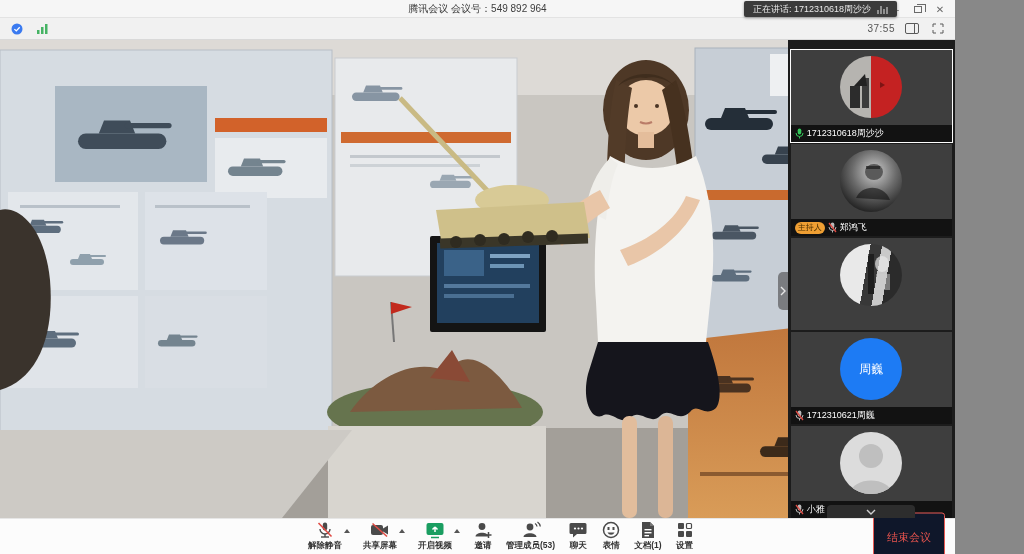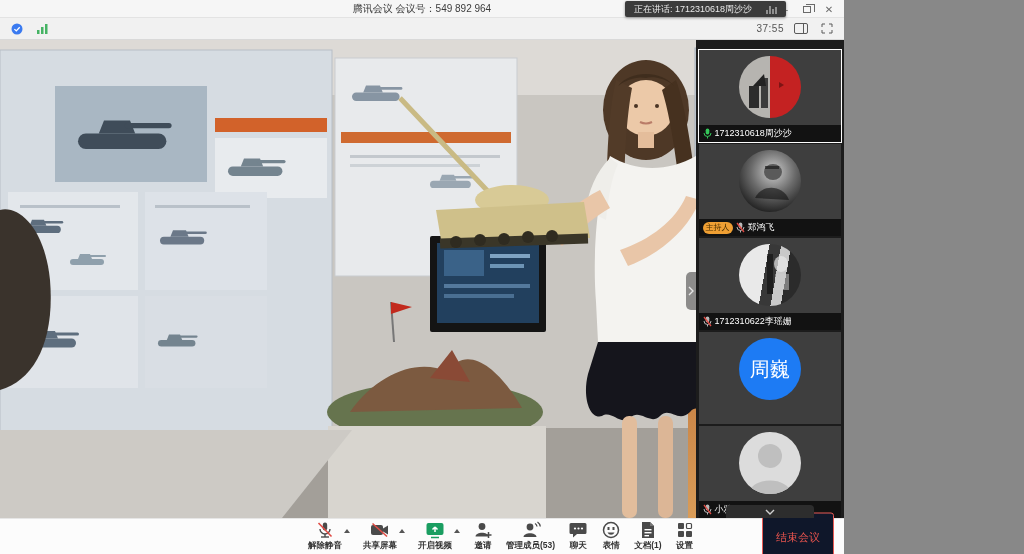--- a/index.html
+++ b/index.html
@@ -1,32 +1,32 @@
 <!DOCTYPE html>
 <html><head>
 <meta charset="utf-8">
 <style>
   * { margin:0; padding:0; box-sizing:border-box; }
   body { font-family:"Liberation Sans", sans-serif; background:#888; }
-  .app { position:relative; width:844px; height:554px; overflow:hidden; background:#000; }
+  .app { position:relative; width:955px; height:554px; overflow:hidden; background:#000; }
 
   
   .titlebar { position:relative; height:18px; background:#f6f6f6; border-bottom:1px solid #e3e3e3;
               display:flex; align-items:center; justify-content:center; }
   .titlebar .title { font-size:10px; color:#3c3c3c; }
   .win-controls { position:absolute; right:4px; top:0; height:18px; display:flex; align-items:center; }
   .win-btn { width:22px; height:18px; display:flex; align-items:center; justify-content:center;
              color:#6a6a6a; font-size:10px; cursor:default; }
   .restore-glyph { width:8px; height:7px; border:1px solid #6a6a6a; position:relative; }
   .restore-glyph::before { content:""; position:absolute; left:2px; top:-3px; width:8px; height:7px;
              border:1px solid #6a6a6a; border-left:none; border-bottom:none; }
 
   
   .toast { position:absolute; top:1px; right:58px; height:16px; background:#3b3b3b; color:#e8e8e8;
-           font-size:9px; display:flex; align-items:center; gap:14px; padding:0 9px; border-radius:2px;
+           font-size:9px; display:flex; align-items:center; gap:6px; padding:0 9px; border-radius:2px;
            box-shadow:0 1px 3px rgba(0,0,0,.4); z-index:5; }
   .wave { display:flex; align-items:flex-end; gap:1px; height:9px; }
   .wave i { display:block; width:2px; background:#8f8f8f; }
   .wave i:nth-child(1){height:4px}.wave i:nth-child(2){height:8px}.wave i:nth-child(3){height:5px}.wave i:nth-child(4){height:7px}
 
   
   .meetingbar { height:22px; background:#f1f1f1; border-bottom:1px solid #d9d9d9;
                 display:flex; align-items:center; justify-content:space-between; padding:0 8px; }
   .mb-left, .mb-right { display:flex; align-items:center; gap:8px; }
   .timer { font-size:10px; color:#555; letter-spacing:.5px; }
@@ -43,21 +43,21 @@
   .sidebar { position:relative; width:179px; height:478px; background:#1c1c1c; padding:6px 3px 0;
              display:flex; flex-direction:column; gap:2px; overflow:hidden;justify-content:flex-end; }
   .tile { position:relative; height:92px; background:#3e3e3e; flex:0 0 auto; cursor:pointer; }
   .tile.active { box-shadow:0 0 0 1px #fdfdfd; }
   .avatar { position:absolute; left:50%; top:6px; transform:translateX(-50%);
             width:62px; height:62px; border-radius:50%; overflow:hidden; }
   .avatar.red-half { background:linear-gradient(90deg,#b6b4b0 0 50%, #c42222 50% 100%); }
   .avatar.bw-1 { background:radial-gradient(circle at 55% 35%, #a8a8a8 0 16%, #6a6a6a 42%, #222 78%); }
   .avatar.bw-2 { background:linear-gradient(100deg,#e9e9e9 0 42%, #383838 42% 58%, #c9c9c9 58% 72%, #2b2b2b 72% 100%); }
   .avatar.blue { background:#1d7bf4; display:flex; align-items:center; justify-content:center;
-                 color:#fff; font-size:20px; }
+                 color:#fff; font-size:12px; }
   .avatar.placeholder { background:#dcdcdc; }
   .avatar-marks { position:absolute; inset:0; }
   .name-bar { position:absolute; left:0; right:0; bottom:0; height:17px; background:rgba(8,8,8,.82);
               display:flex; align-items:center; gap:3px; padding:0 4px; overflow:hidden; }
   .name-bar .pname { color:#fff; font-size:9px; white-space:nowrap; }
   .role-badge { background:#ef9f33; color:#4a2f00; font-size:8px; line-height:1; padding:2px 3px;
                 border-radius:6px; white-space:nowrap; }
   .sb-collapse { position:absolute; left:50%; bottom:0; transform:translateX(-50%); width:88px; height:13px;
                  background:#2d2d2d; border-radius:4px 4px 0 0; display:flex; align-items:center;
                  justify-content:center; cursor:pointer; z-index:3; }
@@ -291,34 +291,34 @@
       </div>
 
       <div class="tile">
         <div class="avatar bw-2">
           <svg class="avatar-marks" width="62" height="62" viewBox="0 0 62 62">
               <rect x="28" y="10" width="6" height="40" fill="#111" opacity=".65"></rect>
               <ellipse cx="42" cy="20" rx="7" ry="8" fill="#e8e8e8" opacity=".7"></ellipse>
               <rect x="36" y="30" width="14" height="16" fill="#d0d0d0" opacity=".5"></rect>
             </svg>
         </div>
+      </div>
+
+      <div class="tile">
+        <div class="avatar blue">
+          <span>周巍</span>
+        </div>
         <div class="name-bar">
           <svg width="9" height="11" viewBox="0 0 9 11">
               <rect x="2.7" y="0.5" width="3.6" height="6" rx="1.8" fill="#b9b9b9"></rect>
               <path d="M1,5 a3.5,3.5 0 0 0 7,0" stroke="#b9b9b9" fill="none"></path>
               <line x1="4.5" y1="8.5" x2="4.5" y2="10.5" stroke="#b9b9b9"></line>
               <line x1="1" y1="1" x2="8" y2="10" stroke="#e04b44" stroke-width="1.3"></line>
             </svg>
-          <span class="pname">1712310622李瑶姗</span>
-        </div>
-      </div>
-
-      <div class="tile">
-        <div class="avatar blue">
-          <span>周巍</span>
+          <span class="pname">1712310621周巍</span>
         </div>
       </div>
 
       <div class="tile">
         <div class="avatar placeholder">
           <svg class="avatar-marks" width="62" height="62" viewBox="0 0 62 62">
               <circle cx="31" cy="24" r="12" fill="#bfbfbf"></circle>
               <path d="M10,62 C12,44 50,44 52,62 Z" fill="#bfbfbf"></path>
             </svg>
         </div>

